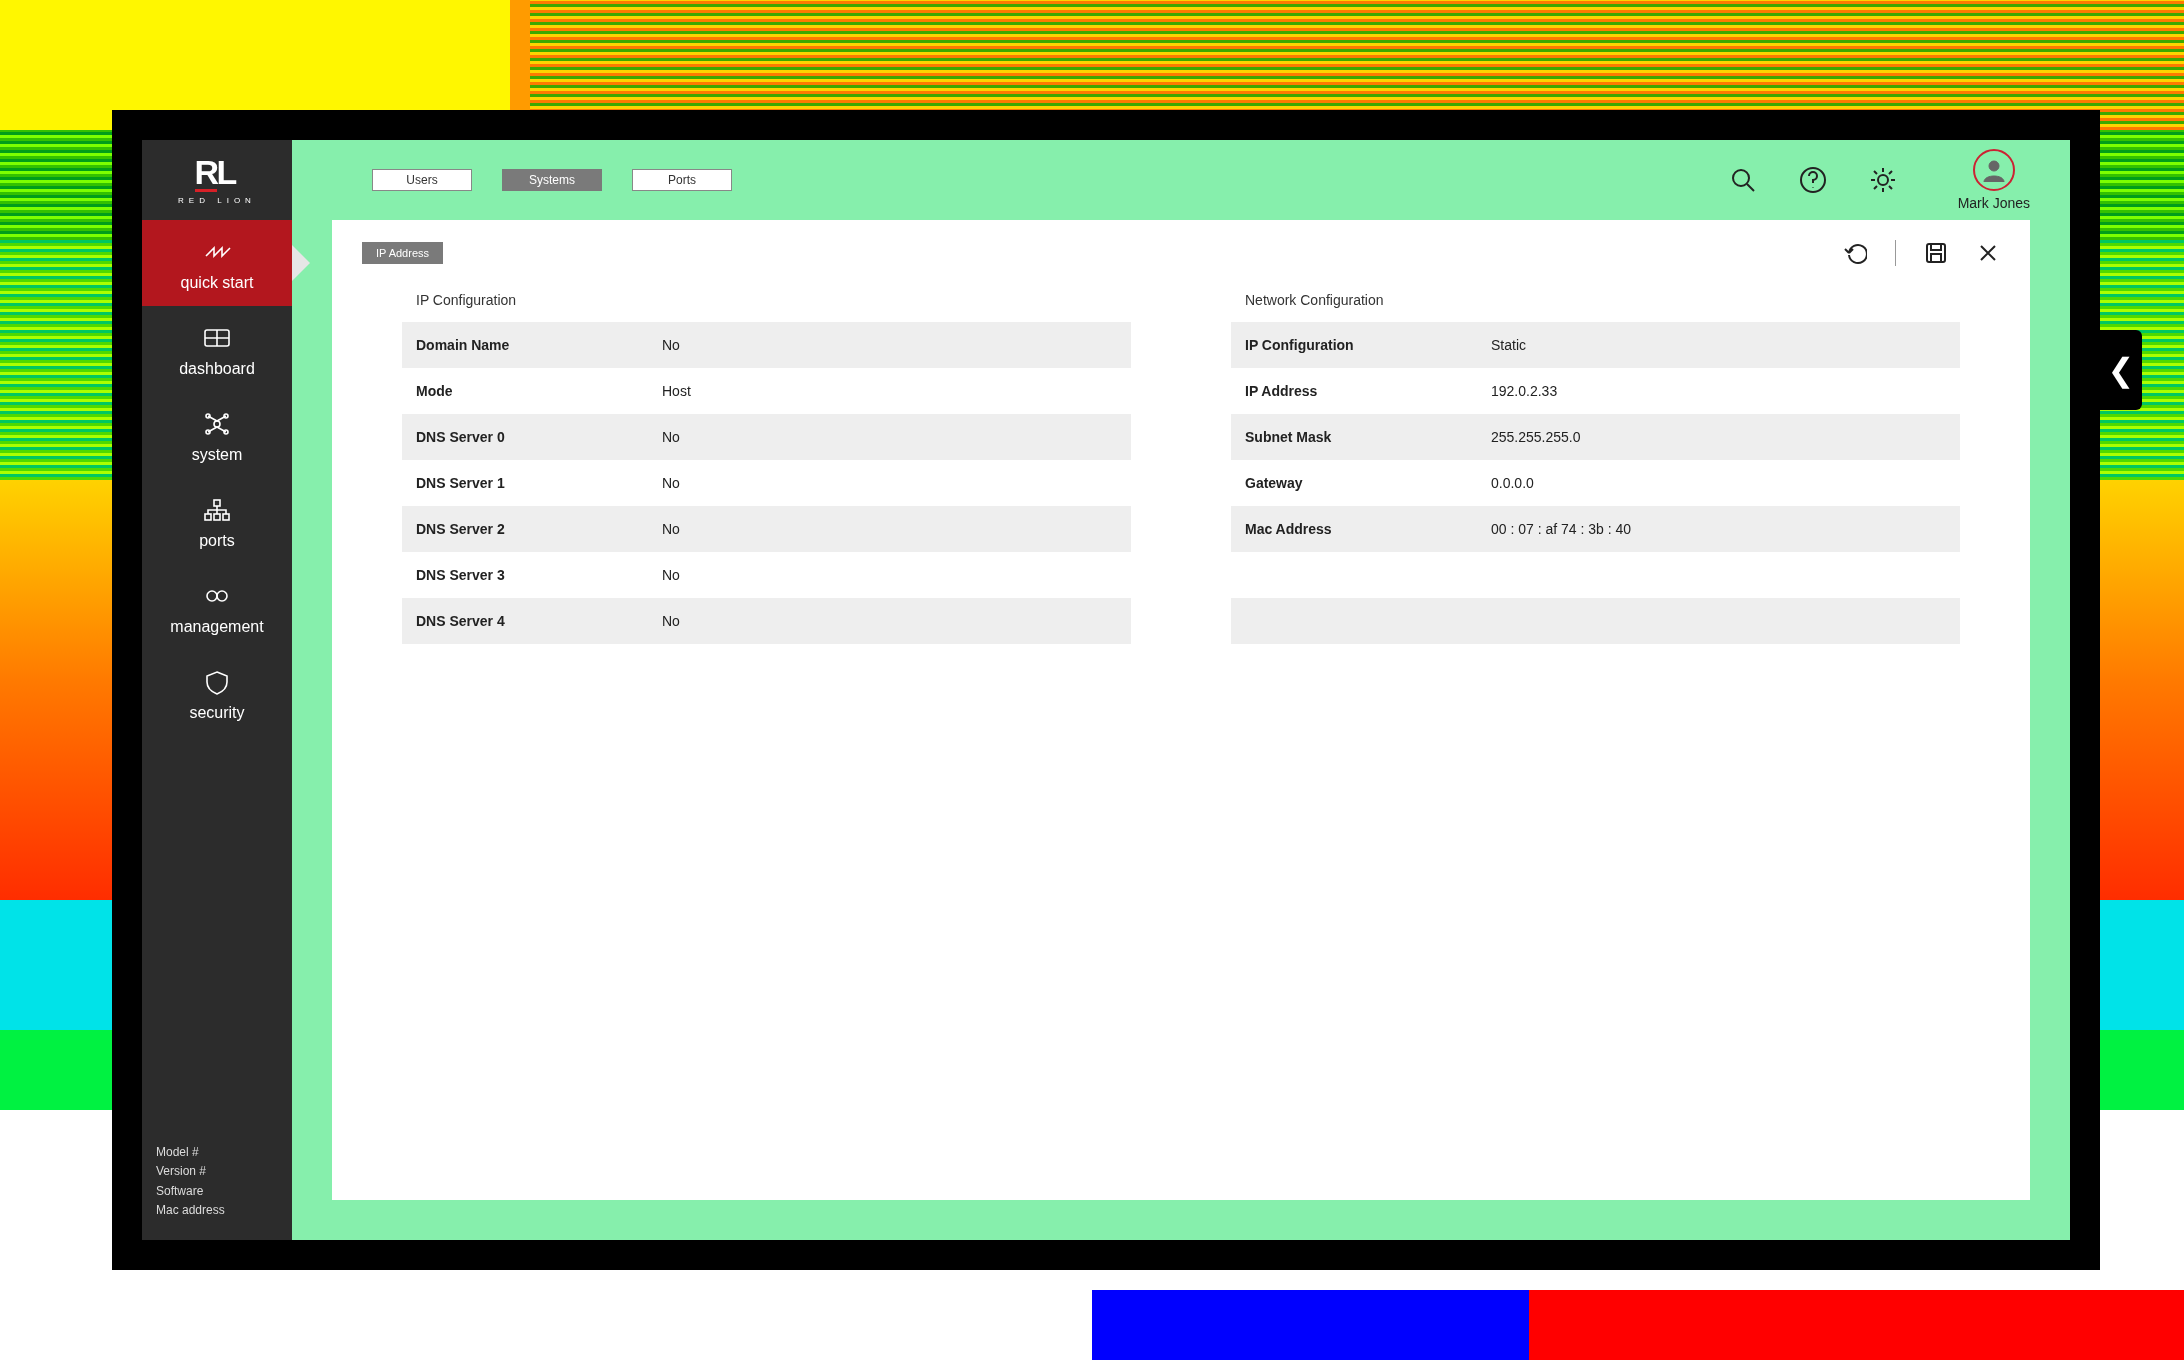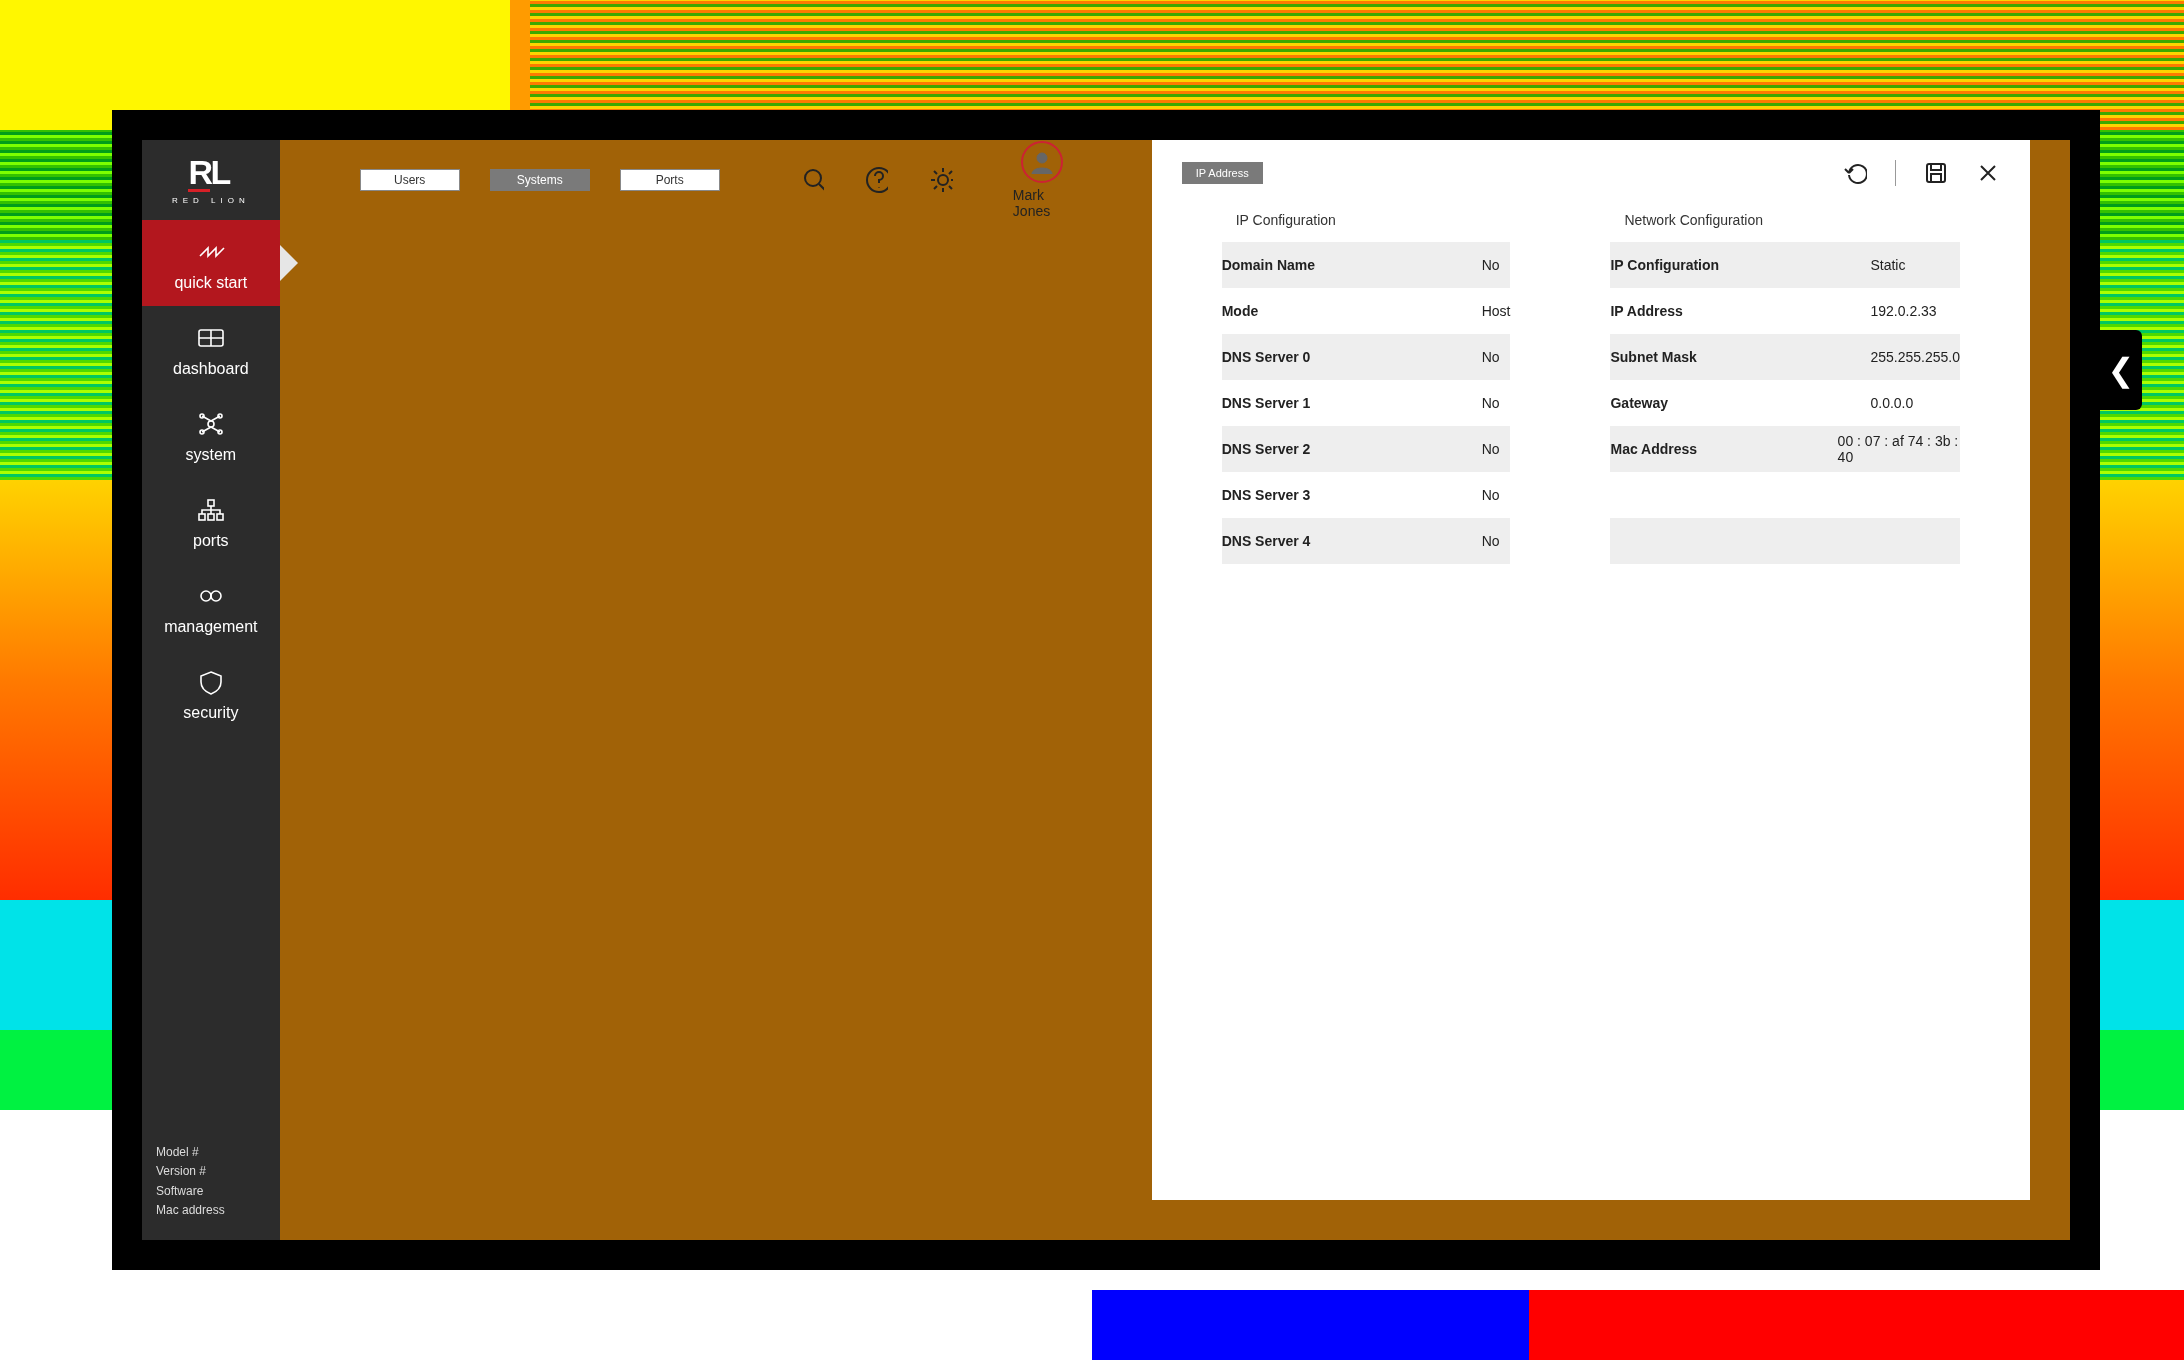--- a/index.html
+++ b/index.html
@@ -39,21 +39,21 @@
   .nav-item { width:100%; padding:18px 0 14px; display:flex; flex-direction:column; align-items:center; gap:8px; cursor:pointer; color:#fff; }
   .nav-item .lbl { font-size:16px; }
   .nav-item.active { background:#b3171e; position:relative; }
   .nav-item.active::after { content:""; position:absolute; right:-18px; top:50%; transform:translateY(-50%); border:18px solid transparent; border-left-color:#e6e6e6; border-right:0; filter:none; }
   .nav-item.active::before { content:""; position:absolute; right:-22px; top:50%; transform:translateY(-50%); border:22px solid transparent; border-left-color:#2c2c2c; border-right:0; z-index:-1; }
   .nav-item svg { width:30px; height:28px; fill:none; stroke:#fff; stroke-width:1.6; }
 
   .sidefoot { margin-top:auto; width:100%; padding:0 14px; font-size:12px; line-height:1.6; color:#dcdcdc; }
 
   
-  .main { flex:1; background:#a16207; display:flex; }
+  .main { flex:1; background:#86efac; display:flex; flex-direction:column; }
 
   .topbar { height:80px; display:flex; align-items:center; padding:0 40px 0 80px; gap:40px; }
   .tabs { display:flex; gap:30px; }
   .tab { width:100px; height:22px; border:1px solid #888; background:#fff; font-size:12px; display:flex; align-items:center; justify-content:center; cursor:pointer; color:#333; }
   .tab.active { background:#7a7a7a; color:#fff; border-color:#7a7a7a; }
   .topbar .spacer { flex:1; }
   .ticon { width:30px; height:30px; stroke:#222; stroke-width:2; fill:none; cursor:pointer; }
   .user { display:flex; flex-direction:column; align-items:center; gap:4px; margin-left:20px; }
   .avatar { width:42px; height:42px; border:2px solid #c23; border-radius:50%; display:flex; align-items:center; justify-content:center; }
   .avatar svg { width:24px; height:24px; stroke:#666; fill:#666; }
@@ -66,21 +66,21 @@
   .subtabrow .grow { flex:1; }
   .cardicons { display:flex; align-items:center; gap:28px; }
   .cardicons .sep { width:1px; height:26px; background:#999; }
   .cardicons svg { width:24px; height:24px; stroke:#222; stroke-width:2; fill:none; cursor:pointer; }
 
   .cols { display:flex; gap:100px; padding:0 40px; }
   .col { flex:1; }
   .colhead { font-size:14px; color:#333; margin:6px 0 14px 14px; }
   .row { display:flex; align-items:center; height:46px; font-size:14px; color:#222; }
   .row.alt { background:#eeeeee; }
-  .row .k { width:260px; font-weight:600; }
+  .row .k { width:260px; padding-left:14px; font-weight:600; }
   .row .v { font-weight:500; }
 
 </style>
 </head>
 <body>
 
 <div class="bg">
   <div class="stripe s0"></div>
     <div class="stripe s0b"></div>
     <div class="stripe s0c"></div>

